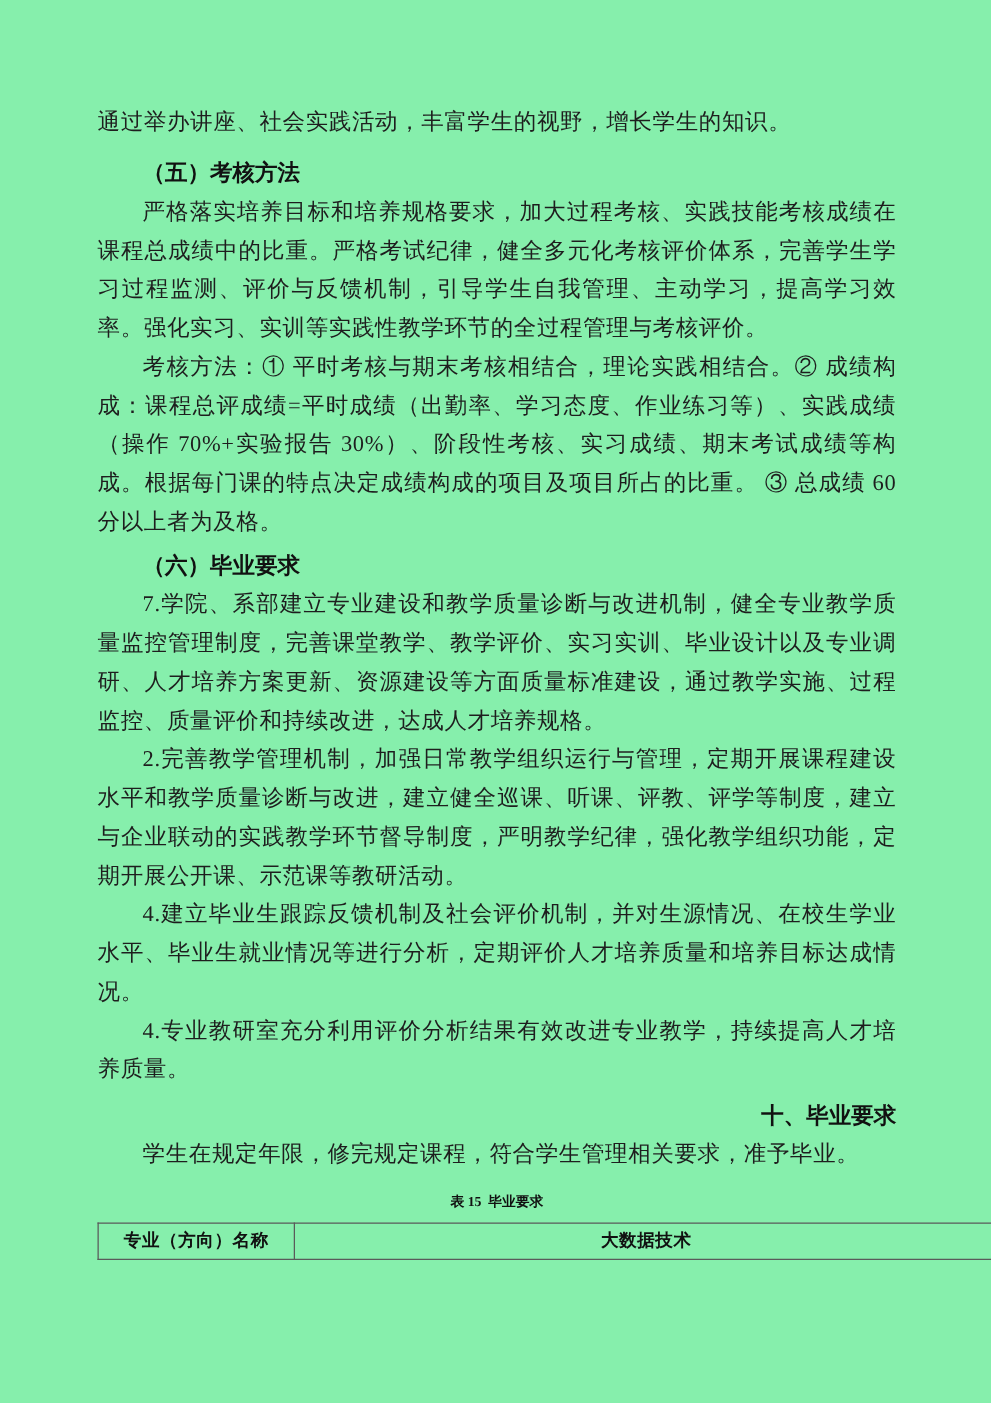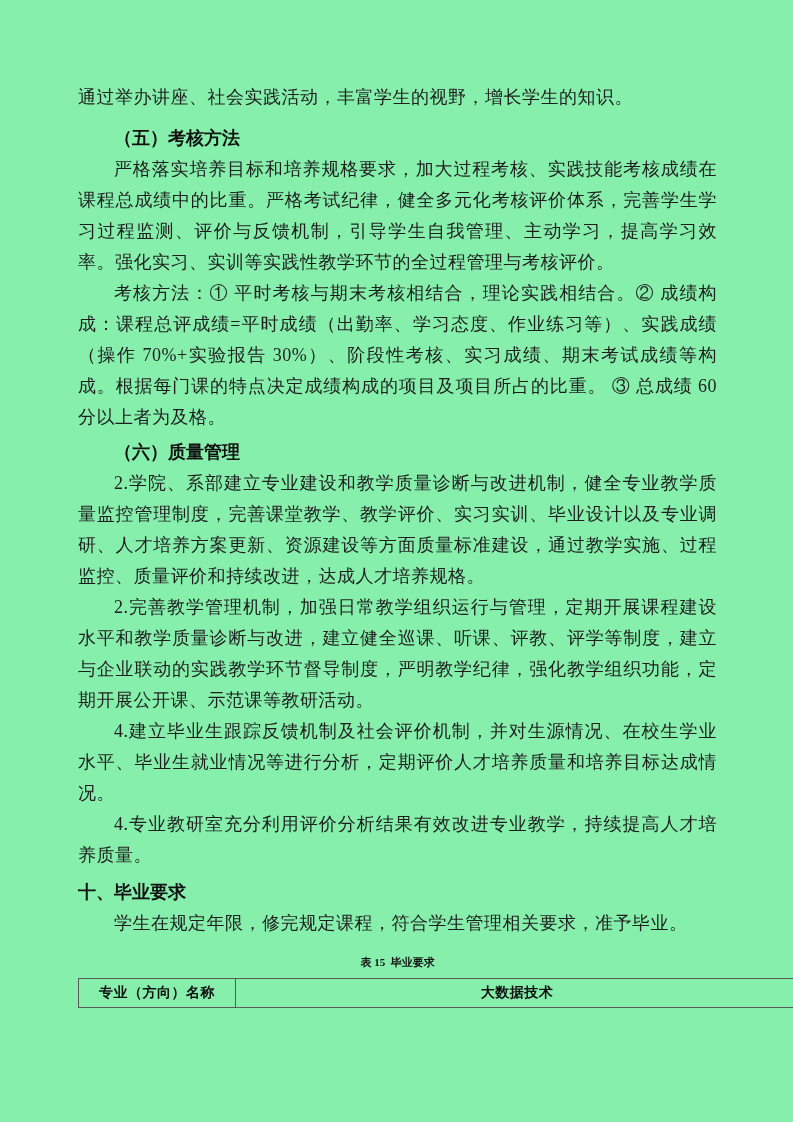--- a/index.html
+++ b/index.html
@@ -34,20 +34,21 @@
   }
   .h2.mt-big { margin-top: 10px; }
   .h2.mt-sm  { margin-top: 4px; }
   .h1 {
     font-size: 18px;
     line-height: 31px;
     font-weight: 700;
     text-indent: 0;
     color: #111;
     margin-top: 6px;
+    text-align: right;
   }
   .table-caption {
     margin-top: 12px;
     font-size: 11px;
     line-height: 22px;
     font-weight: 700;
     text-align: center;
     white-space: pre;
     color: #111;
   }
@@ -75,23 +76,23 @@
 <div class="page">
 
   <p class="body-text no-indent">通过举办讲座、社会实践活动，丰富学生的视野，增长学生的知识。</p>
 
   <p class="h2 mt-big">（五）考核方法</p>
 
   <p class="body-text">严格落实培养目标和培养规格要求，加大过程考核、实践技能考核成绩在课程总成绩中的比重。严格考试纪律，健全多元化考核评价体系，完善学生学习过程监测、评价与反馈机制，引导学生自我管理、主动学习，提高学习效率。强化实习、实训等实践性教学环节的全过程管理与考核评价。</p>
 
   <p class="body-text">考核方法：① 平时考核与期末考核相结合，理论实践相结合。② 成绩构成：课程总评成绩=平时成绩（出勤率、学习态度、作业练习等）、实践成绩（操作 70%+实验报告 30%）、阶段性考核、实习成绩、期末考试成绩等构成。根据每门课的特点决定成绩构成的项目及项目所占的比重。 ③ 总成绩 60 分以上者为及格。</p>
 
-  <p class="h2 mt-sm">（六）质量管理</p>
+  <p class="h2 mt-sm">（六）毕业要求</p>
 
-  <p class="body-text">2.学院、系部建立专业建设和教学质量诊断与改进机制，健全专业教学质量监控管理制度，完善课堂教学、教学评价、实习实训、毕业设计以及专业调研、人才培养方案更新、资源建设等方面质量标准建设，通过教学实施、过程监控、质量评价和持续改进，达成人才培养规格。</p>
+  <p class="body-text">7.学院、系部建立专业建设和教学质量诊断与改进机制，健全专业教学质量监控管理制度，完善课堂教学、教学评价、实习实训、毕业设计以及专业调研、人才培养方案更新、资源建设等方面质量标准建设，通过教学实施、过程监控、质量评价和持续改进，达成人才培养规格。</p>
 
   <p class="body-text">2.完善教学管理机制，加强日常教学组织运行与管理，定期开展课程建设水平和教学质量诊断与改进，建立健全巡课、听课、评教、评学等制度，建立与企业联动的实践教学环节督导制度，严明教学纪律，强化教学组织功能，定期开展公开课、示范课等教研活动。</p>
 
   <p class="body-text">4.建立毕业生跟踪反馈机制及社会评价机制，并对生源情况、在校生学业水平、毕业生就业情况等进行分析，定期评价人才培养质量和培养目标达成情况。</p>
 
   <p class="body-text">4.专业教研室充分利用评价分析结果有效改进专业教学，持续提高人才培养质量。</p>
 
   <p class="h1">十、毕业要求</p>
 
   <p class="body-text">学生在规定年限，修完规定课程，符合学生管理相关要求，准予毕业。</p>

